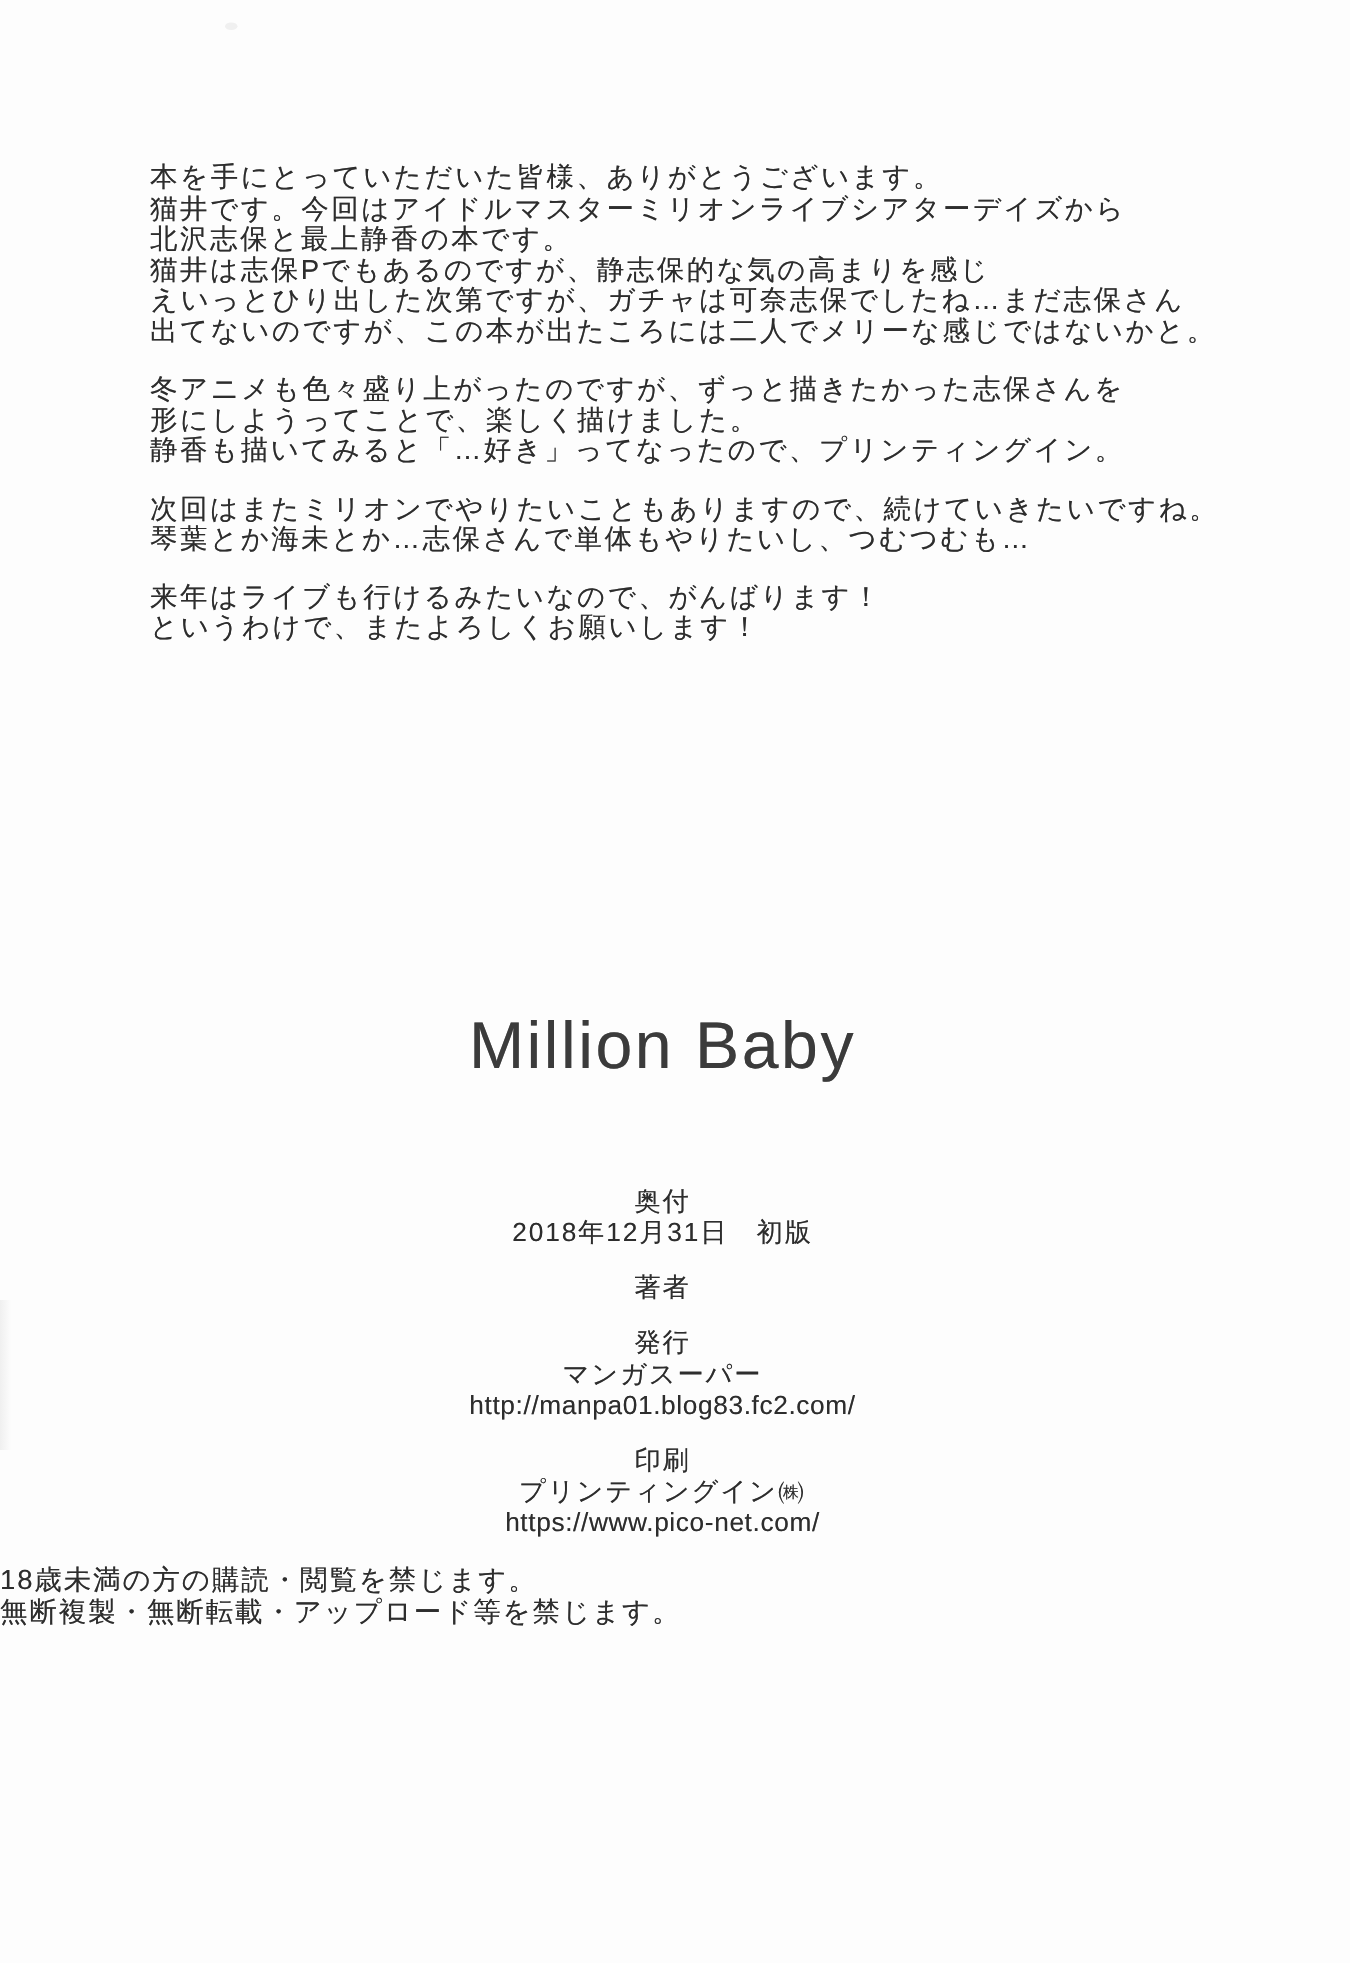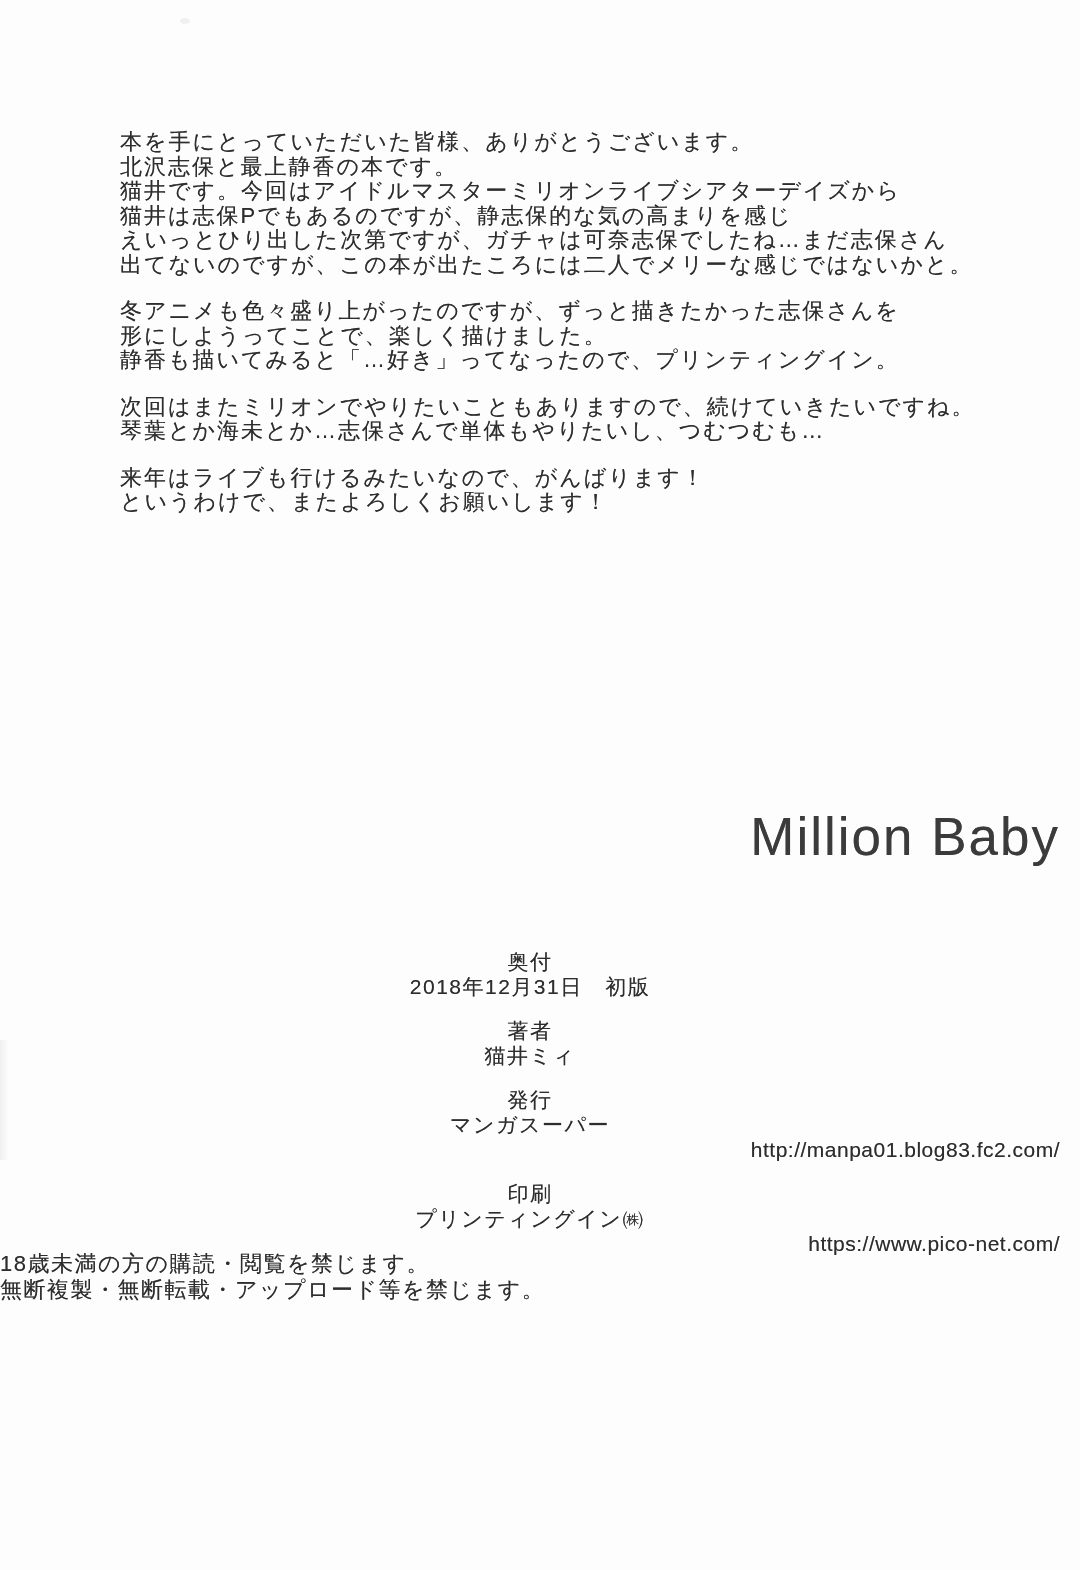--- a/index.html
+++ b/index.html
@@ -29,36 +29,36 @@
     left:120px;top:130px;width:900px;
     font-size:22px;line-height:24.5px;letter-spacing:2px;
   }
   .afterword p{margin:0 0 22px 0;}
 
   
   .title{
     position:absolute;
     left:0;top:806px;width:1060px;
     margin:0;
-    text-align:right;
+    text-align:center;
     font-size:53px;
     font-weight:200;
     letter-spacing:2px;
     color:var(--title);
   }
 
   
   .colophon{
     position:absolute;
     left:0;top:949px;width:1060px;
     text-align:center;
     font-size:21px;line-height:25px;letter-spacing:1.5px;
   }
   .colophon .group{margin:0 0 19px 0;}
-  .colophon .url{letter-spacing:0.5px;text-align:right;}
+  .colophon .url{letter-spacing:0.5px;}
 
   
   .notice{
     position:absolute;
     left:0;top:1251px;width:1060px;
     text-align:left;
     font-size:22px;line-height:25.5px;letter-spacing:1.5px;
   }
 
   
@@ -81,22 +81,22 @@
   }
 </style>
 </head>
 <body>
 
 <div class="page">
 
   <section class="afterword">
     <p>
       <span class="ln">本を手にとっていただいた皆様、ありがとうございます。</span>
+      <span class="ln">猫井です。今回はアイドルマスターミリオンライブシアターデイズから</span>
       <span class="ln">北沢志保と最上静香の本です。</span>
-      <span class="ln">猫井です。今回はアイドルマスターミリオンライブシアターデイズから</span>
       <span class="ln">猫井は志保Pでもあるのですが、静志保的な気の高まりを感じ</span>
       <span class="ln">えいっとひり出した次第ですが、ガチャは可奈志保でしたね…まだ志保さん</span>
       <span class="ln">出てないのですが、この本が出たころには二人でメリーな感じではないかと。</span>
     </p>
     <p>
       <span class="ln">冬アニメも色々盛り上がったのですが、ずっと描きたかった志保さんを</span>
       <span class="ln">形にしようってことで、楽しく描けました。</span>
       <span class="ln">静香も描いてみると「…好き」ってなったので、プリンティングイン。</span>
     </p>
     <p>
@@ -111,21 +111,20 @@
 
   <h1 class="title">Million Baby</h1>
 
   <section class="colophon">
     <div class="group">
       <span class="ln">奥付</span>
       <span class="ln">2018年12月31日　初版</span>
     </div>
     <div class="group">
       <span class="ln">著者</span>
-      <span class="ln">猫井ミィ</span>
     </div>
     <div class="group">
       <span class="ln">発行</span>
       <span class="ln">マンガスーパー</span>
       <span class="ln url">http://manpa01.blog83.fc2.com/</span>
     </div>
     <div class="group">
       <span class="ln">印刷</span>
       <span class="ln">プリンティングイン㈱</span>
       <span class="ln url">https://www.pico-net.com/</span>

